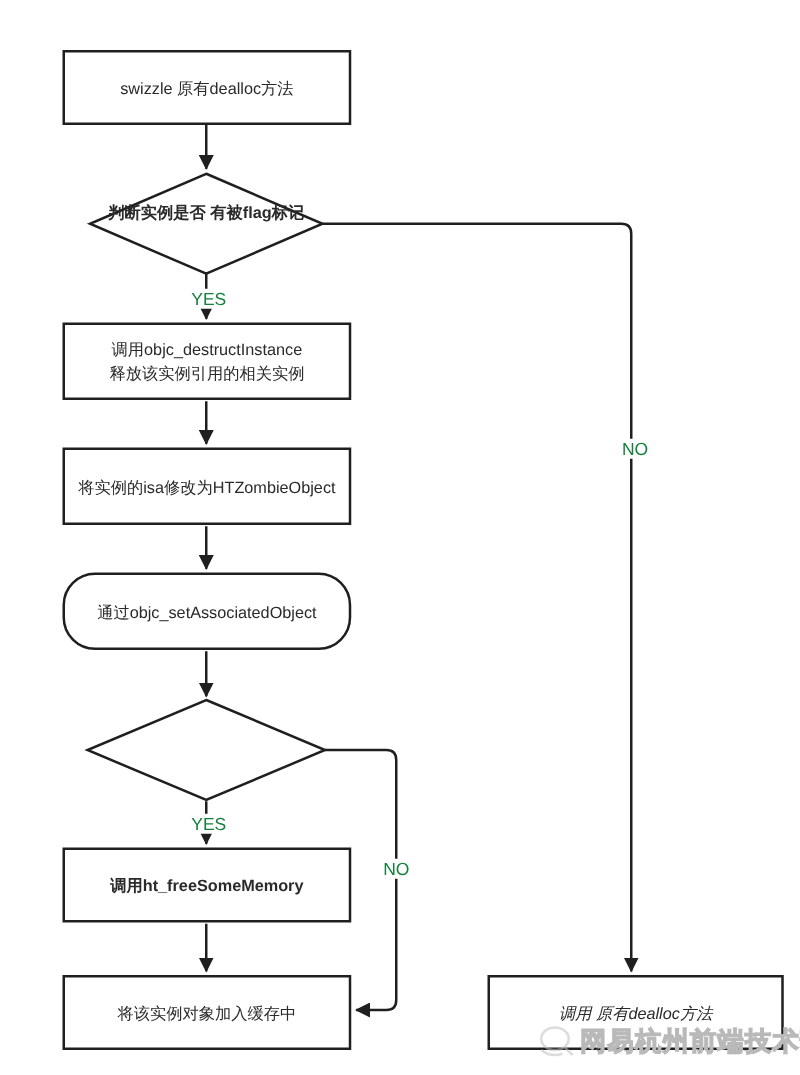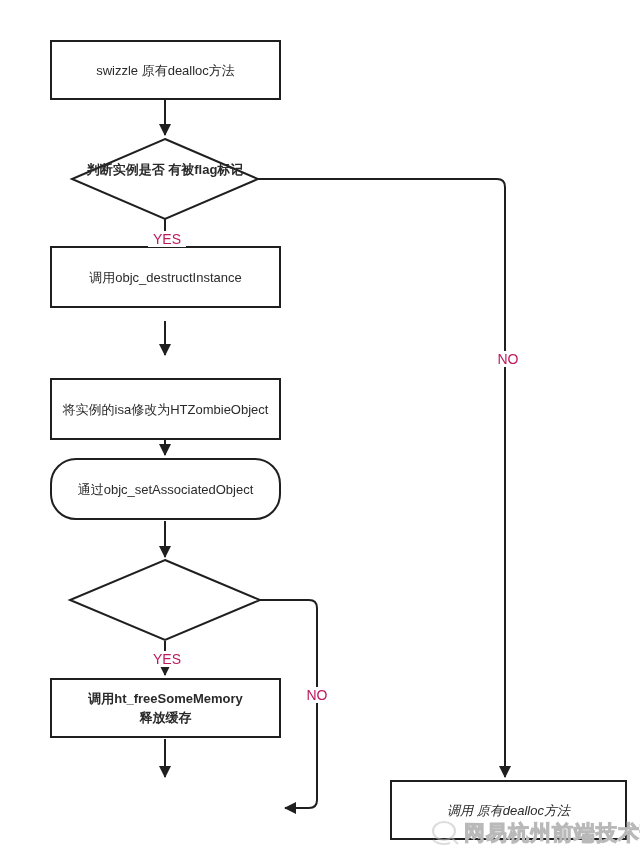--- a/index.html
+++ b/index.html
@@ -46,21 +46,21 @@
     font-size: 13px;
     line-height: 19px;
     font-weight: bold;
   }
   .branch-label {
     position: absolute;
     z-index: 3;
     background: #ffffff;
     font-size: 14px;
     line-height: 16px;
-    color: #be185d;
+    color: #15803d;
     text-align: center;
     padding: 0 2px;
   }
   .watermark {
     position: absolute;
     left: 428px;
     top: 816px;
     z-index: 5;
     display: flex;
     align-items: center;
@@ -115,46 +115,51 @@
     <div>
         <span class="line">swizzle 原有dealloc方法</span>
       </div>
   </div>
 
   <div class="diamond-text" style="left:85px; top:160px; width:160px;">
     <span class="line">判断实例是否</span>
     <span class="line">有被flag标记</span>
   </div>
 
-  <div class="box" style="left:50px; top:246px; width:231px; height:62px;justify-content:center;">
+  <div class="box" style="left:50px; top:258px; width:231px; height:62px;justify-content:center;">
     <div>
       <span class="line">调用objc_destructInstance</span>
+      <span class="line">释放该实例引用的相关实例</span>
     </div>
   </div>
 
-  <div class="box" style="left:50px; top:378px; width:231px; height:62px;text-align:center;">
+  <div class="box" style="left:50px; top:358px; width:231px; height:62px;text-align:center;">
     <div>
         <span class="line">将实例的isa修改为HTZombieObject</span>
       </div>
   </div>
 
   <div class="box" style="left:50px; top:458px; width:231px; height:62px;border-radius:26px;">
     <div>
       <span class="line">通过objc_setAssociatedObject</span>
     </div>
   </div>
 
 
   <div class="box" style="left:50px; top:678px; width:231px; height:60px;font-weight:bold;">
     <div>
       <span class="line">调用ht_freeSomeMemory</span>
-      <span class="line">释放缓存</span>
     </div>
   </div>
 
+  <div class="box" style="left:50px; top:780px; width:231px; height:60px;">
+    <div>
+        <span class="line">将该实例对象加入缓存中</span>
+      </div>
+  </div>
 
   <div class="box" style="left:390px; top:780px; width:237px; height:60px;font-style:italic;">
     <div>
       <span class="line">调用 原有dealloc方法</span>
     </div>
   </div>
 
   <div class="branch-label" style="left:148px; top:231px; width:34px;">YES</div>
   <div class="branch-label" style="left:492px; top:351px; width:28px;">NO</div>
   <div class="branch-label" style="left:148px; top:651px; width:34px;">YES</div>

